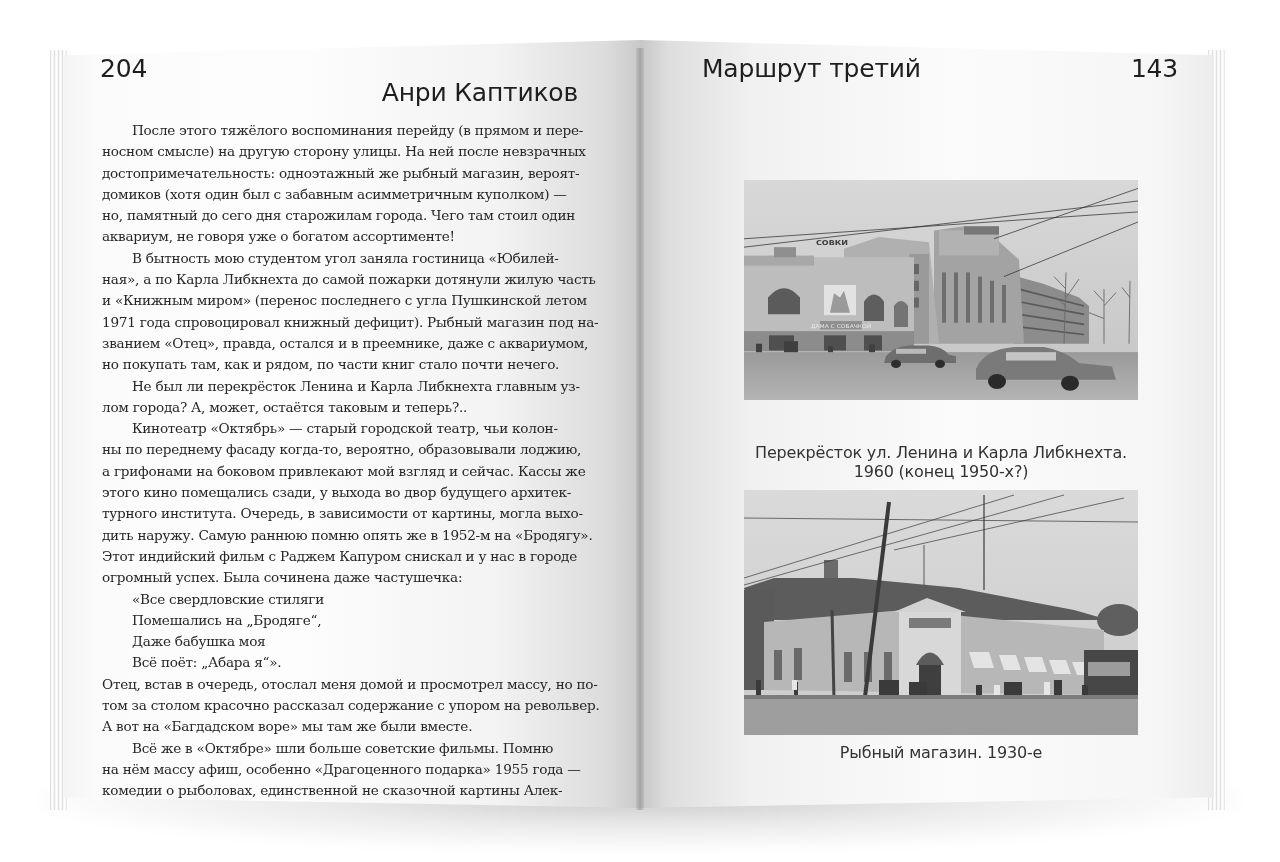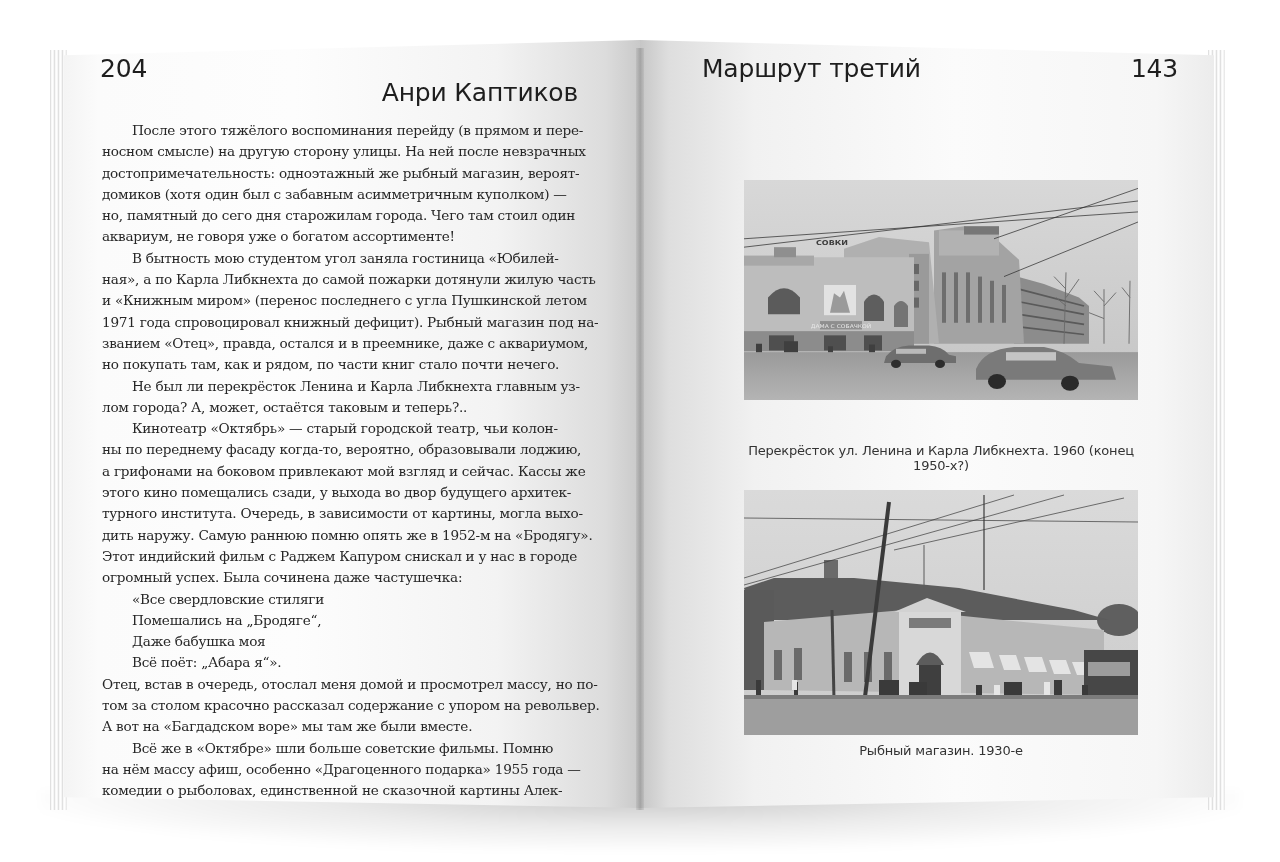--- a/index.html
+++ b/index.html
@@ -77,21 +77,21 @@
   .photo {
     position: absolute; left: 104px; width: 394px;
     background: #9a9a9a; overflow: hidden;
   }
   .photo-1 { top: 132px; height: 220px; margin-top: 8px; }
   .photo-2 { top: 450px; height: 245px; }
   .photo svg { display: block; width: 100%; height: 100%; }
 
   .caption {
     position: absolute; left: 104px; width: 394px; text-align: center;
-    font-family: "DejaVu Sans", sans-serif; font-size: 13px; color: #333;
+    font-family: "DejaVu Sans", sans-serif; font-size: 16px; color: #333;
     letter-spacing: -0.2px;
   }
   .caption-1 { top: 403px; }
   .caption-2 { top: 703px; }
 </style>
 </head>
 <body>
 
 <div class="scene">
   <div class="floor-shadow"></div>

